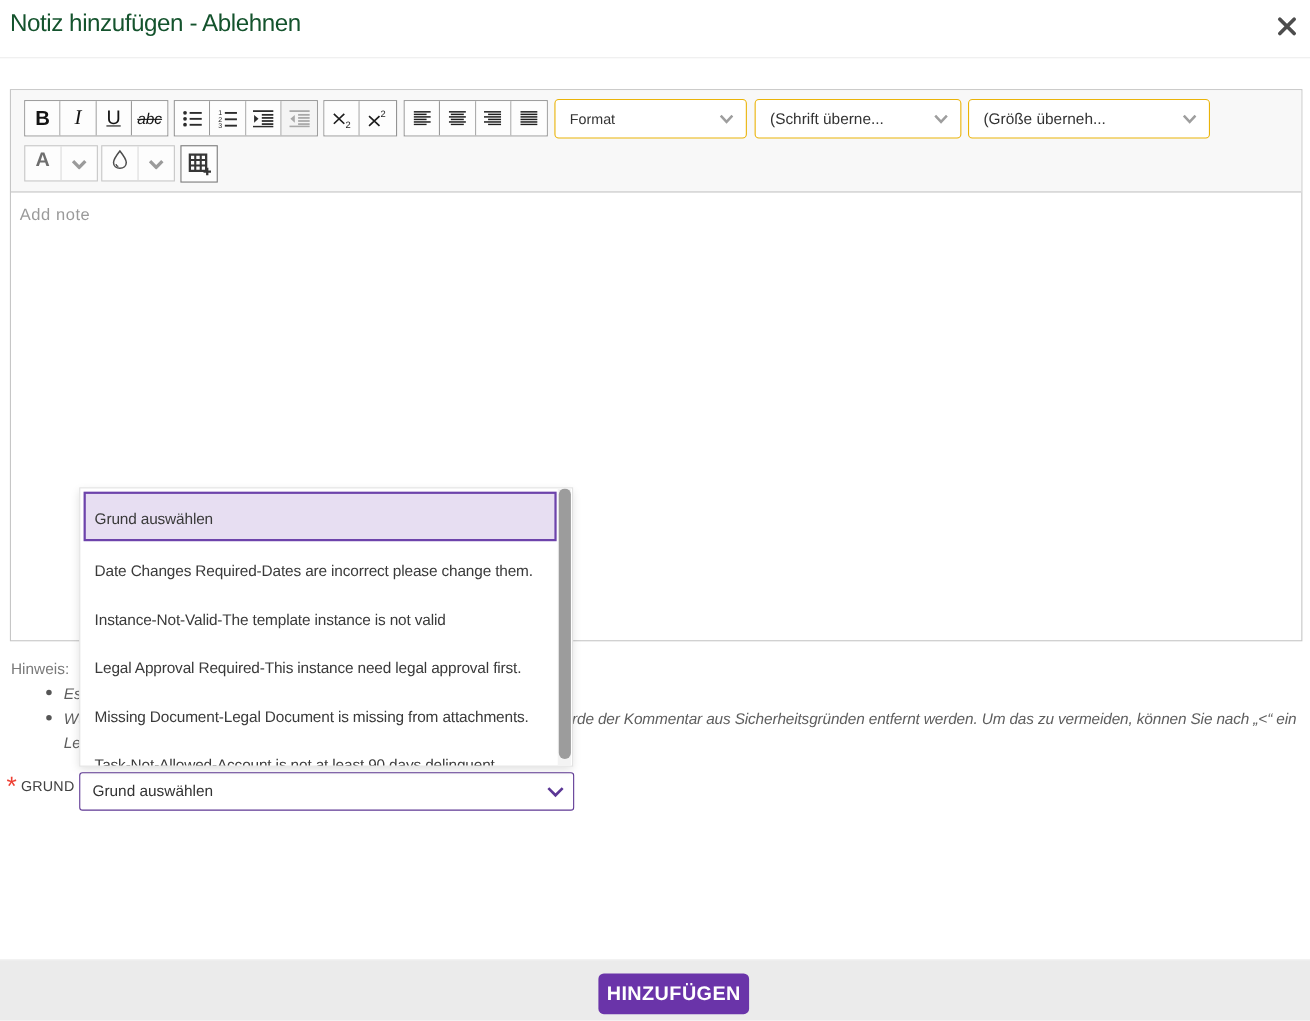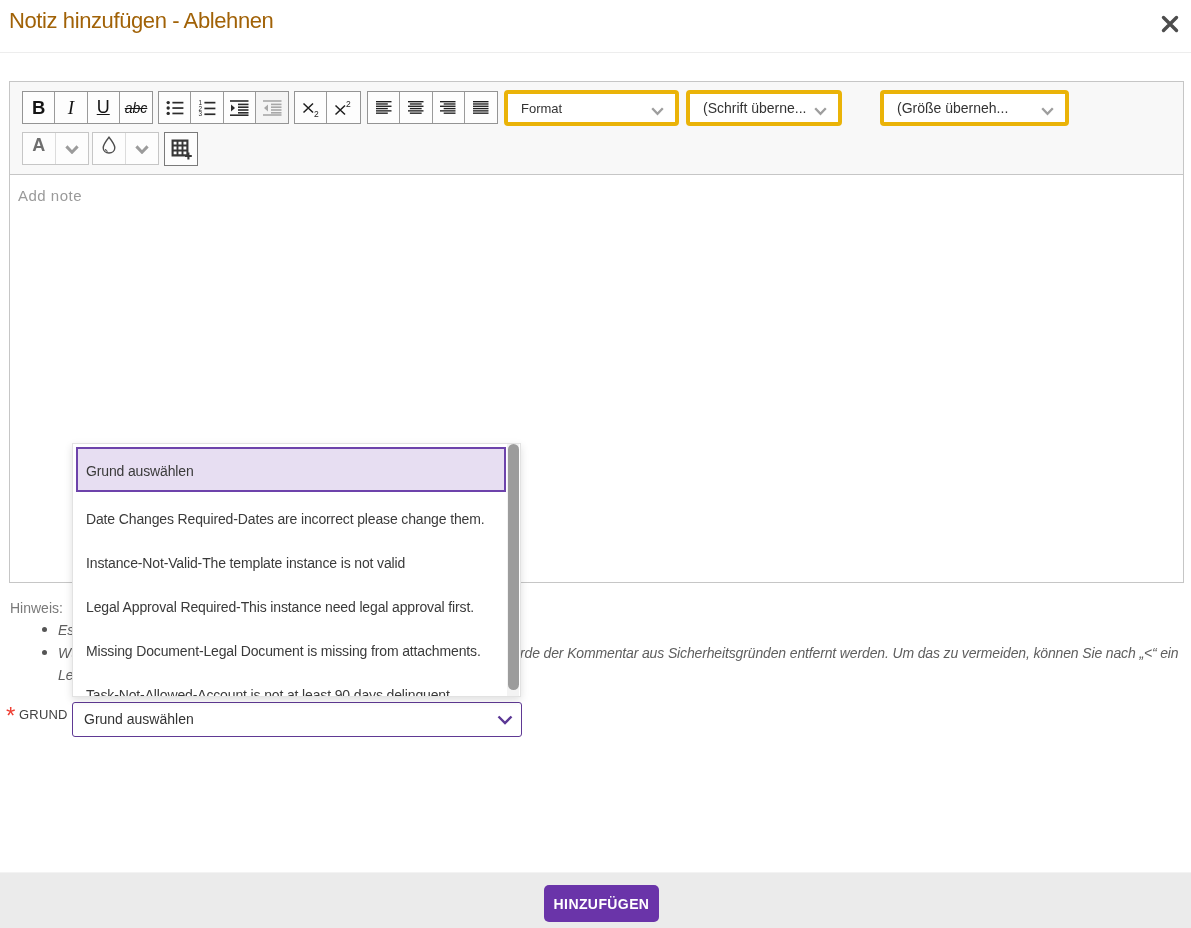--- a/index.html
+++ b/index.html
@@ -2,36 +2,36 @@
 <html><head>
 <meta charset="utf-8">
 <style>
   * { margin:0; padding:0; box-sizing:border-box; }
   html,body { width:1191px; height:928px; background:#fff; overflow:hidden;
     font-family:"Liberation Sans", sans-serif; }
   .abs { position:absolute; }
   #page { position:relative; width:1191px; height:928px; }
 
   
-  #title { left:9px; top:8px; font-size:22px; color:#a16207; letter-spacing:-0.4px; }
+  #title { left:9px; top:8px; font-size:22px; color:#14532d; letter-spacing:-0.4px; }
   #hdrline { left:0; top:52px; width:1191px; height:1px; background:#ededed; }
 
   
   #editor { left:9px; top:81px; width:1175px; height:502px; border:1px solid #c6c6c6; }
   #toolbar { left:10px; top:82px; width:1173px; height:93px; background:#f8f8f8;
              border-bottom:1px solid #c6c6c6; }
 
   .btng { position:absolute; top:91px; height:33px; display:flex;
           border:1px solid #949494; background:#fdfdfd; }
   .btng .bt { width:32.3px; height:31px; border-right:1px solid #9a9a9a;
           display:flex; align-items:center; justify-content:center; background:#fdfdfd; }
   .btng .bt:last-child { border-right:none; }
 
   .tsel { position:absolute; top:90px; height:36px; background:#fff;
-          border:4px solid #eab308; border-radius:4px; font-size:13px; color:#333;
+          border:1px solid #eab308; border-radius:4px; font-size:13px; color:#333;
           display:flex; align-items:center; padding-left:13px; }
   .tsel svg { position:absolute; right:11px; top:13px; }
 
   .splitg { position:absolute; top:132px; height:33px; display:flex;
             border:1px solid #c6c6c6; background:#fdfdfd; }
   .splitg .bt { width:32.5px; height:31px; display:flex; align-items:flex-start;
             justify-content:center; border-right:1px solid #dcdcdc; }
   .splitg .bt:last-child { border-right:none; }
 
   #tablebtn { left:164px; top:132px; width:34px; height:34px; border:1px solid #7a7a7a;
@@ -57,22 +57,22 @@
   #panel .hl { position:absolute; left:3px; top:3px; width:430px; height:45px;
            background:#e7def2; border:2px solid #6d43ab; }
   .opt { position:absolute; left:13px; font-size:14px; color:#3a3a3a; white-space:nowrap; letter-spacing:-0.14px; }
   #sbtrack { position:absolute; left:434px; top:0; width:12px; height:254px; background:#f3f3f3; }
   #sbthumb { position:absolute; left:435px; top:0px; width:11px; height:246px;
              background:#9c9c9c; border-radius:6px; }
 
   
   #footer { left:0; top:872px; width:1191px; height:56px; background:#ebebeb;
             border-top:1px solid #f3f3f3; }
-  #addbtn { left:544px; top:885px; width:115px; height:37px; border-radius:5px;
-            background:#6a34a9; color:#fff; font-size:14px; font-weight:bold;
+  #addbtn { left:544px; top:885px; width:137px; height:37px; border-radius:5px;
+            background:#6a34a9; color:#fff; font-size:18px; font-weight:bold;
             letter-spacing:0.4px; display:flex; align-items:center; justify-content:center; }
 </style>
 </head>
 <body>
 <div id="page">
   <div class="abs" id="title">Notiz hinzufügen - Ablehnen</div>
   <svg class="abs" style="left:1160px; top:14px;" width="20" height="20" viewBox="0 0 20 20">
     <path d="M3.5 3.5 L16.5 16.5 M16.5 3.5 L3.5 16.5" stroke="#4d4d4d" stroke-width="3.4" stroke-linecap="round"></path>
   </svg>
   <div class="abs" id="hdrline"></div>
@@ -195,25 +195,25 @@
           <rect x="0" y="9.2" width="15.5" height="1.35" fill="#1f1f1f"></rect>
           <rect x="0" y="11.5" width="15.5" height="1.35" fill="#1f1f1f"></rect>
         </svg>
       </div>
   </div>
 
   <div class="tsel" style="left:504px; width:175px;">Format
     <svg width="13" height="9" viewBox="0 0 13 9">
         <path d="M1.2 1.2 L6.5 6.8 L11.8 1.2" stroke="#9e9e9e" stroke-width="2.3" fill="none"></path>
       </svg></div>
-  <div class="tsel" style="left:686px; width:156px; font-size:14px;">(Schrift überne...
+  <div class="tsel" style="left:686px; width:188px; font-size:14px;">(Schrift überne...
     <svg width="13" height="9" viewBox="0 0 13 9">
         <path d="M1.2 1.2 L6.5 6.8 L11.8 1.2" stroke="#9e9e9e" stroke-width="2.3" fill="none"></path>
       </svg></div>
-  <div class="tsel" style="left:880px; width:189px; font-size:14px;">(Größe überneh...
+  <div class="tsel" style="left:880px; width:220px; font-size:14px;">(Größe überneh...
     <svg width="13" height="9" viewBox="0 0 13 9">
         <path d="M1.2 1.2 L6.5 6.8 L11.8 1.2" stroke="#9e9e9e" stroke-width="2.3" fill="none"></path>
       </svg></div>
 
   <div class="splitg" style="left:22px;">
     <div class="bt">
         <span style="font-size:18px;font-weight:bold;color:#6e6e6e;margin-top:1.5px;">A</span>
       </div>
     <div class="bt">
         <svg style="margin-top:12px;" width="14" height="9" viewBox="0 0 14 9">

